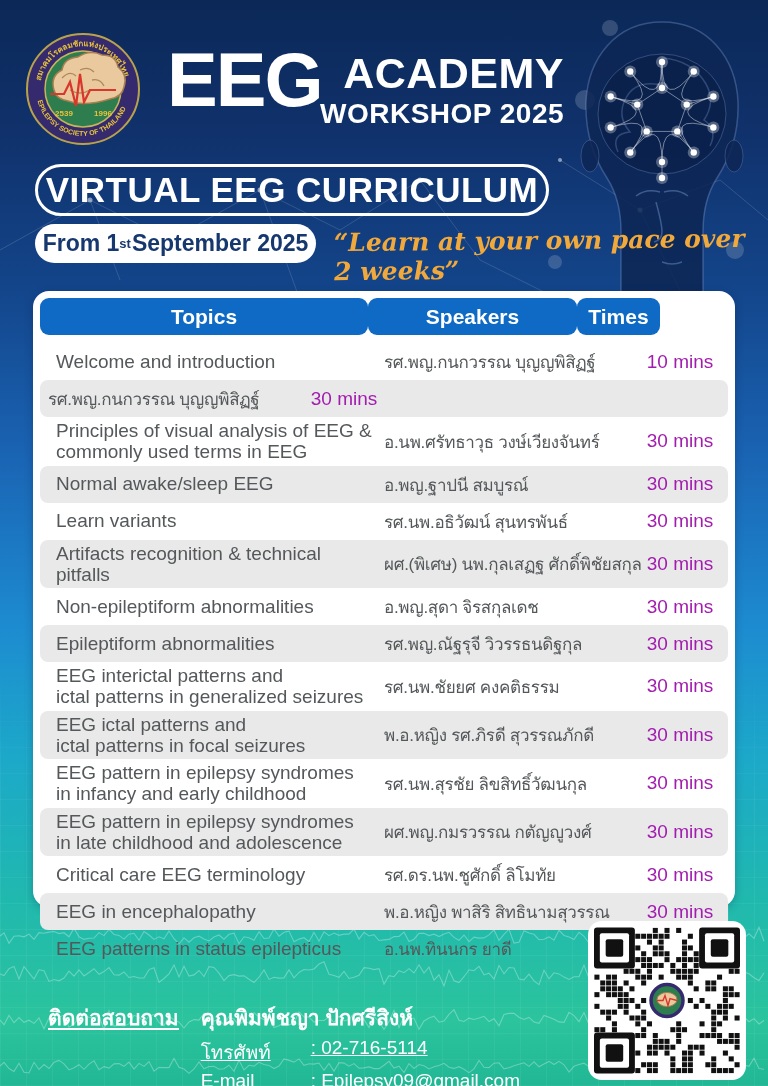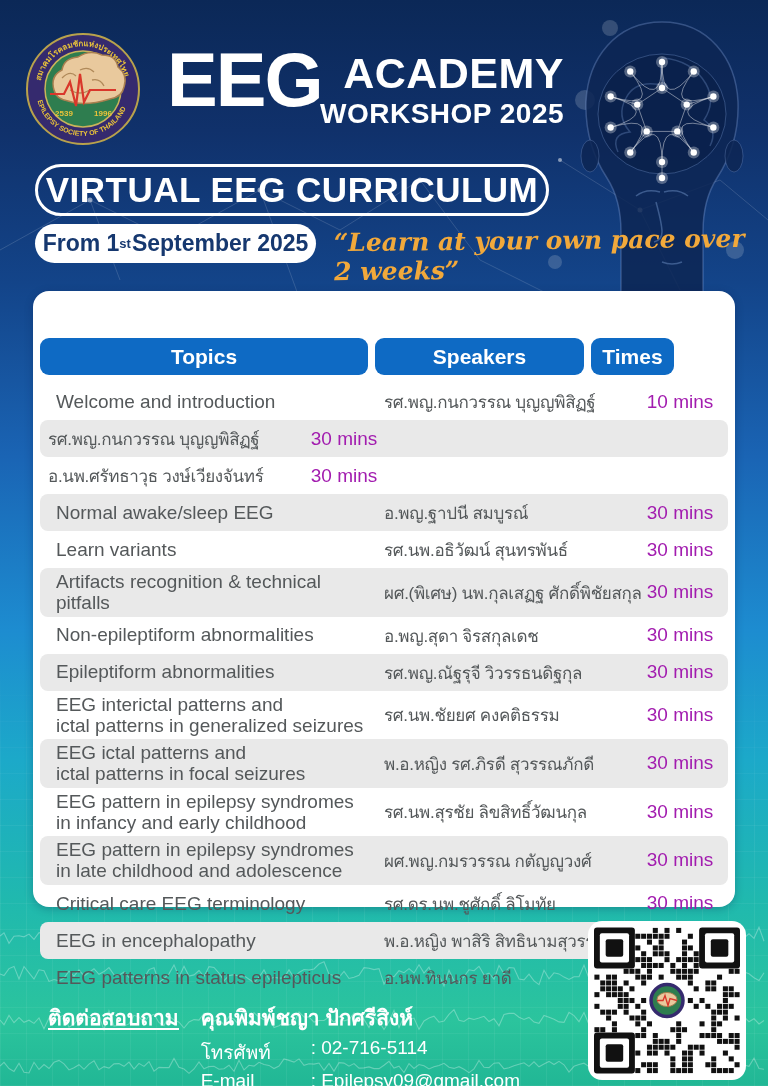--- a/index.html
+++ b/index.html
@@ -24,38 +24,38 @@
     display:flex;align-items:center;justify-content:center;color:#fff;font-size:35px;font-weight:800;letter-spacing:0.5px;}
   
   .date-pill{position:absolute;left:35px;top:224px;width:281px;height:39px;background:#fff;border-radius:20px;
     display:flex;align-items:center;justify-content:center;color:#16386f;font-size:23px;font-weight:800;}
   .date-pill .sup{font-size:13px;vertical-align:super;line-height:0;margin:0 1px 0 0;}
   .quote{position:absolute;left:334px;top:226px;width:430px;color:#f2a93b;font-size:25px;font-weight:bold;font-style:italic;
     font-family:"DejaVu Serif","Liberation Serif",serif;transform:rotate(-0.6deg);}
   
   .card{position:absolute;left:33px;top:291px;width:702px;height:616px;background:#fff;border-radius:16px;z-index:2;
     box-shadow:0 2px 8px rgba(0,20,60,.25);}
-  .hdr{display:flex;gap:7px;padding:7px 14px 6px 7px;margin-top:40px;}
+  .hdr{display:flex;padding:7px 14px 6px 7px;}
   .pill{background:#0e6ac4;border-radius:9px;height:37px;display:flex;align-items:center;justify-content:center;
     color:#fff;font-size:21px;font-weight:bold;}
   .pill-topics{width:328px;}
   .pill-speakers{width:209px;}
   .pill-times{width:83px;}
   .rows{padding:2px 0;}
   .row{display:flex;align-items:center;margin:0 7px;border-radius:8px;min-height:31px;padding:3px 0;}
   .row.alt{background:#e9e9e9;}
   .c-topic{width:336px;padding-left:16px;box-sizing:border-box;font-size:19px;color:#54585a;line-height:1.12;white-space:pre-line;}
   .c-speaker{width:262px;padding-left:8px;box-sizing:border-box;font-size:17px;letter-spacing:-0.3px;color:#54585a;white-space:nowrap;}
   .c-time{width:84px;text-align:center;font-size:19px;color:#a21caf;}
   
   .contact{position:absolute;left:48px;top:1001px;display:flex;color:#fff;z-index:2;}
   .contact-label{font-size:21px;font-weight:bold;border-bottom:2px solid #fff;padding-bottom:3px;height:24px;margin-right:22px;}
   .contact-lines{display:flex;flex-direction:column;gap:3px;}
   .contact-name{font-size:21px;font-weight:bold;}
-  .contact-row{display:flex;font-size:19px;}
+  .contact-row{display:flex;font-size:19px;text-decoration:underline;}
   .contact-row .k{width:110px;}
   .qr-box{position:absolute;left:588px;top:921px;width:158px;height:159px;background:#fff;border-radius:14px;z-index:3;
     display:flex;align-items:center;justify-content:center;}
 </style>
 </head>
 <body>
 
 <div class="poster">
 
   <svg class="layer" width="768" height="320" viewBox="0 0 768 320">
@@ -185,20 +185,22 @@
       <div class="row">
           <div class="c-topic">Welcome and introduction</div>
           <div class="c-speaker">รศ.พญ.กนกวรรณ บุญญพิสิฏฐ์</div>
           <div class="c-time">10 mins</div>
         </div>
       <div class="row alt">
           <div class="c-speaker">รศ.พญ.กนกวรรณ บุญญพิสิฏฐ์</div>
           <div class="c-time">30 mins</div>
         </div>
       <div class="row">
+          <div class="c-topic">Principles of visual analysis of EEG &amp;
+commonly used terms in EEG</div>
           <div class="c-speaker">อ.นพ.ศรัทธาวุธ วงษ์เวียงจันทร์</div>
           <div class="c-time">30 mins</div>
         </div>
       <div class="row alt">
           <div class="c-topic">Normal awake/sleep EEG</div>
           <div class="c-speaker">อ.พญ.ฐาปนี สมบูรณ์</div>
           <div class="c-time">30 mins</div>
         </div>
       <div class="row">
           <div class="c-topic">Learn variants</div>

